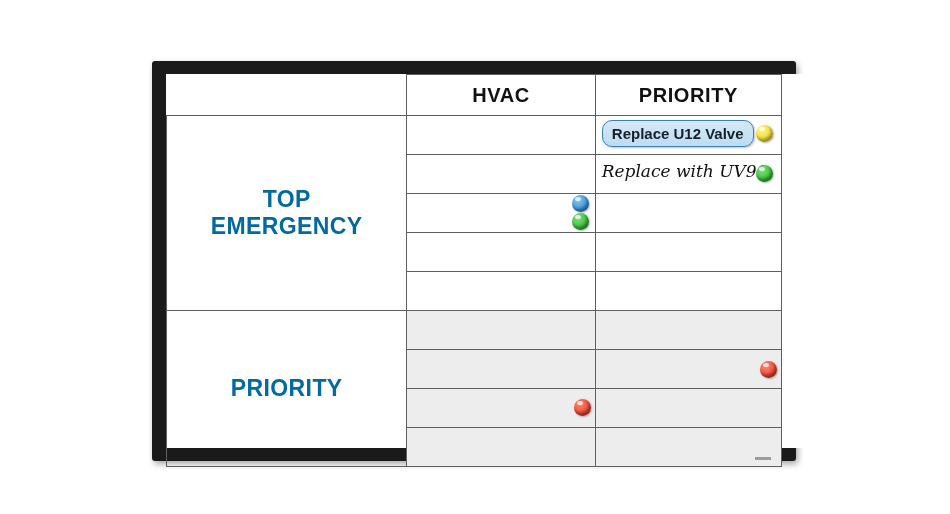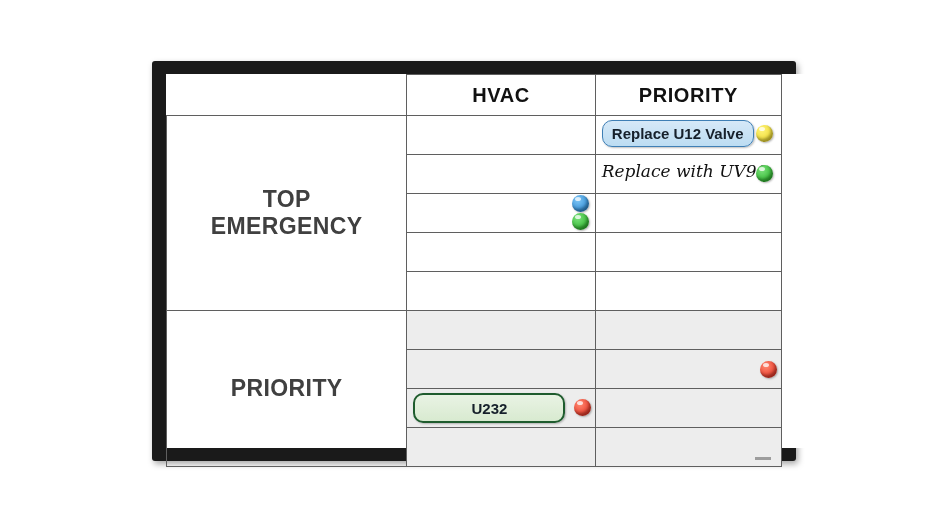--- a/index.html
+++ b/index.html
@@ -62,21 +62,21 @@
     color: #111;
   }
   .hdr-blank { border-left: none !important; border-top: none !important; }
 
   .row-cell { height: 38px; }
 
   .section-label {
     text-align: center;
     font-size: 23px;
     font-weight: bold;
-    color: #404040;
+    color: #0369a1;
     line-height: 1.18;
     letter-spacing: 0.4px;
   }
 
   .shaded { background: #ededed; }
 
   
   .card {
     position: absolute;
     display: flex;
@@ -229,23 +229,20 @@
 
         <tr>
           <td class="row-cell shaded"></td>
           <td class="row-cell shaded">
             <div class="dot dot-red" style="right:4px; top:11px;"></div>
           </td>
         </tr>
 
         <tr>
           <td class="row-cell shaded">
-            <div class="card card-green">
-              <span>U232</span>
-            </div>
             <div class="dot dot-red" style="right:4px; top:10px;"></div>
           </td>
           <td class="row-cell shaded"></td>
         </tr>
 
         <tr>
           <td class="row-cell shaded"></td>
           <td class="row-cell shaded">
             <div class="mark-smudge"></div>
           </td>

